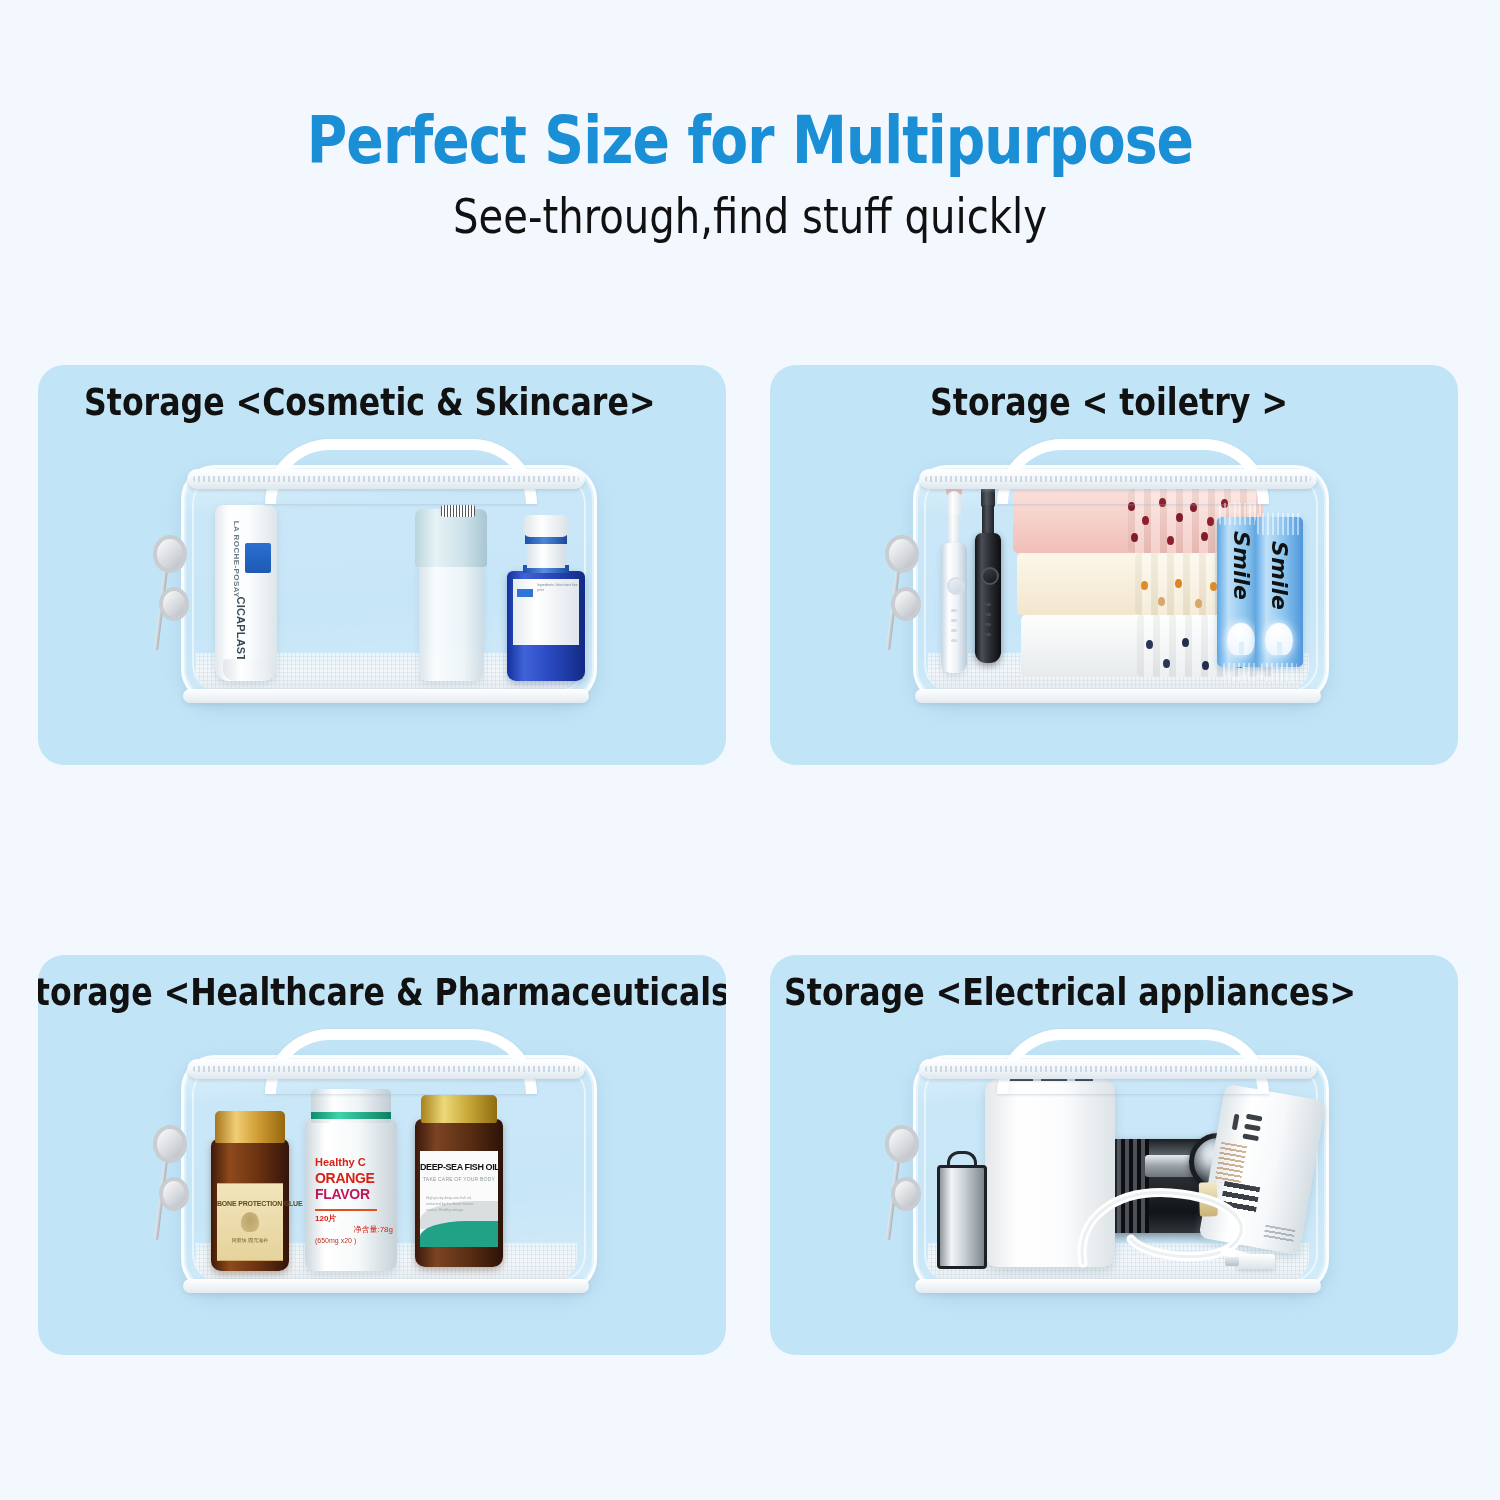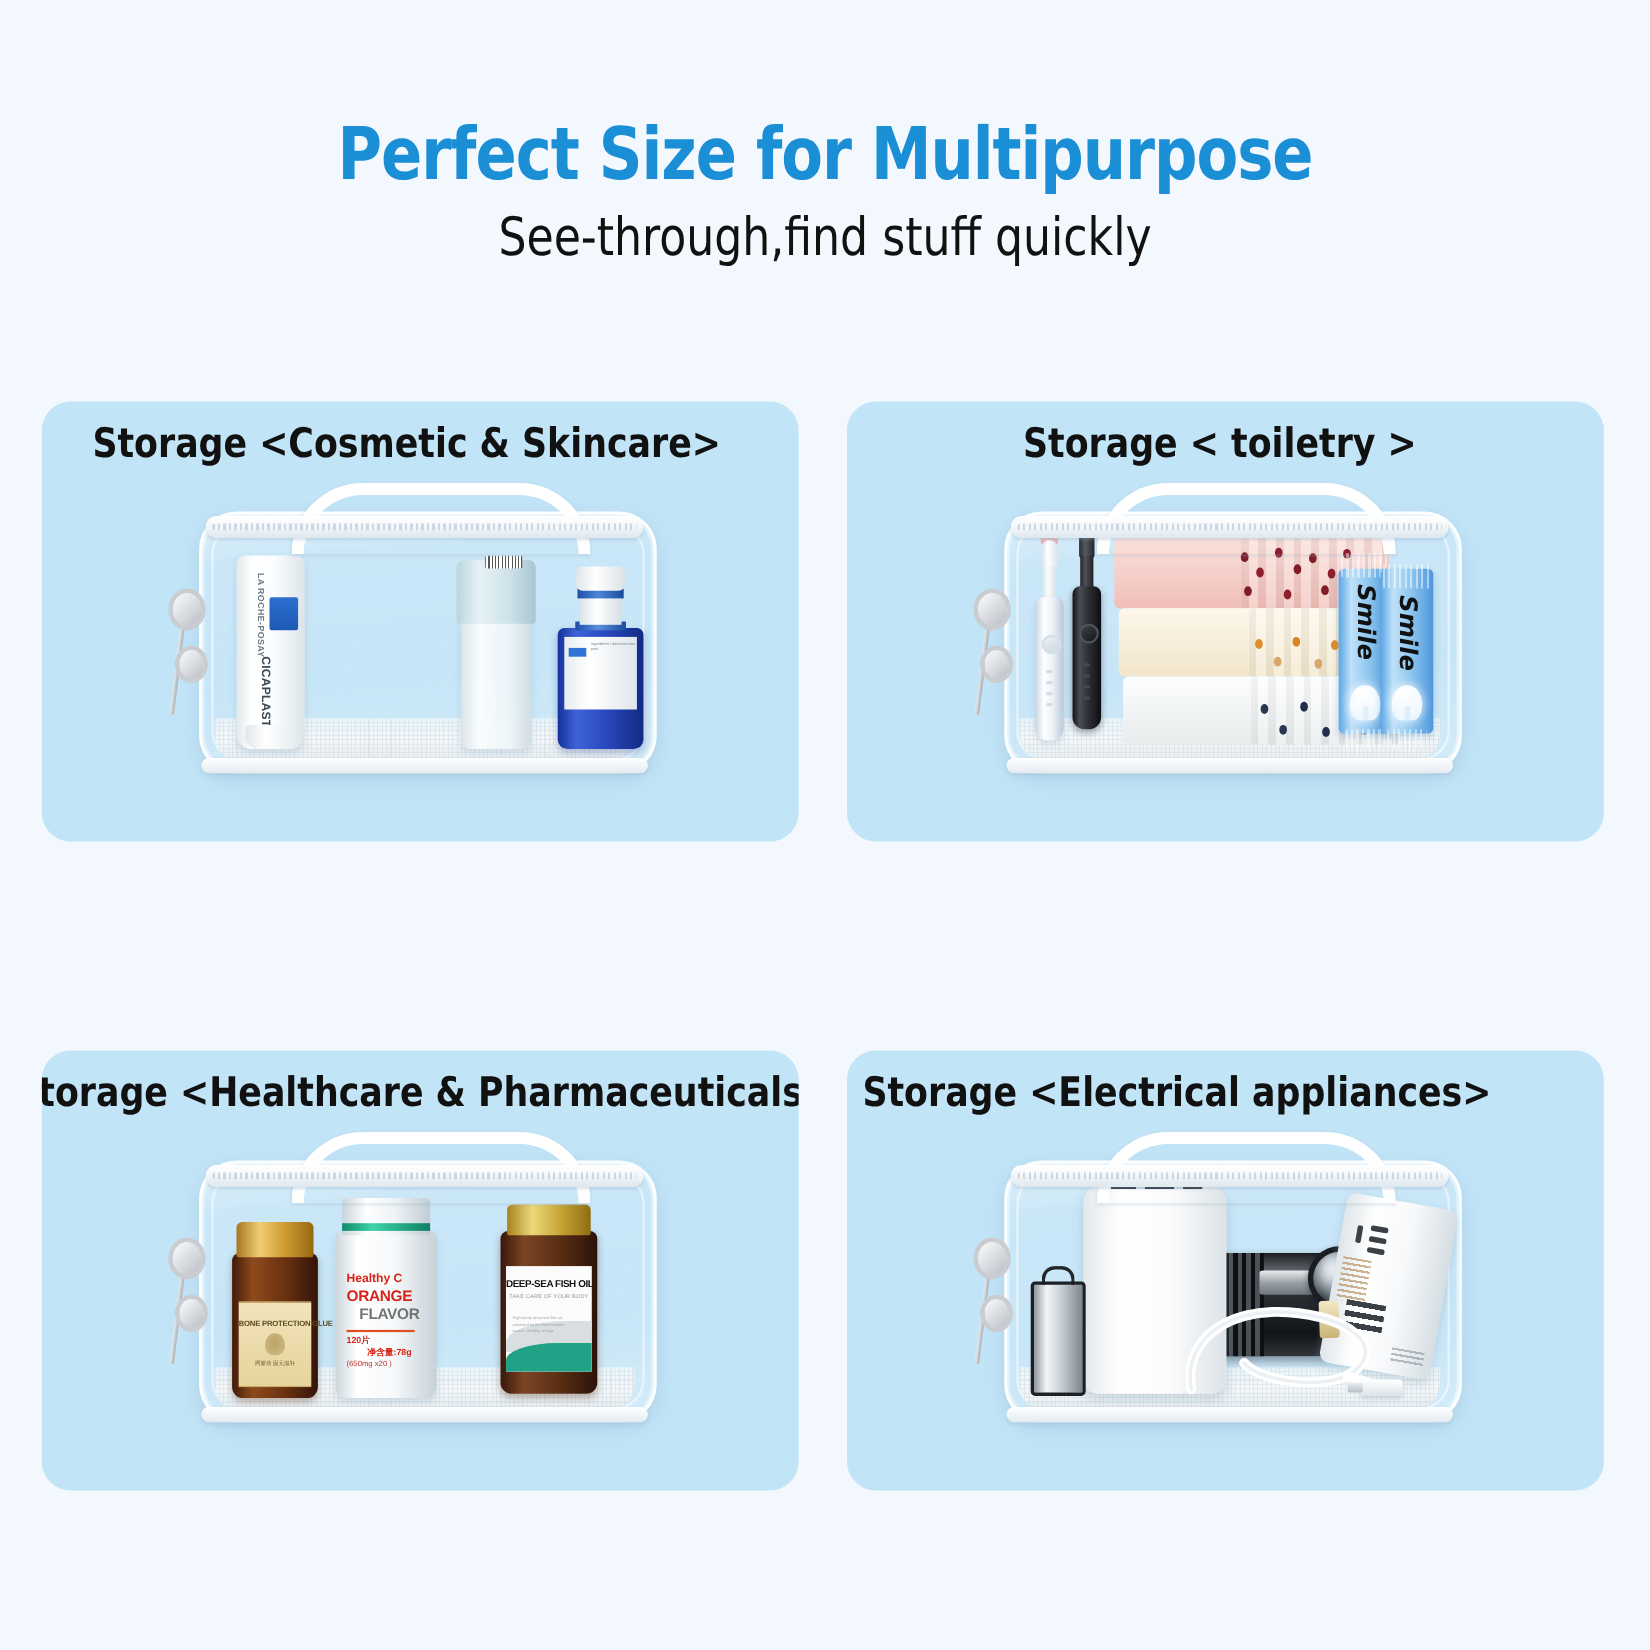--- a/index.html
+++ b/index.html
@@ -284,27 +284,27 @@
   .jar-amber .lsub{left:0;top:54px;width:66px;font-size:5px;color:#6d5a2c;}
   .jar-amber .lglyph{position:absolute;left:24px;top:28px;width:18px;height:20px;
     background:radial-gradient(ellipse at 50% 40%,#b39a5c,#cbb67f);border-radius:50% 50% 40% 40%;opacity:.85;}
 
   .jar-vitc{left:112px;width:92px;height:182px;}
   .jar-vitc .cap{left:6px;width:80px;height:34px;background:linear-gradient(90deg,#c9d4da,#ffffff 28%,#eef3f6 60%,#c0ccd4 100%);}
   .jar-vitc .cap::after{content:"";position:absolute;left:0;bottom:4px;width:80px;height:7px;background:linear-gradient(90deg,#0f8a6a,#3fd3a9 35%,#0e7f62);}
   .jar-vitc .body{top:30px;width:92px;height:152px;background:linear-gradient(90deg,#ccd6dc 0%,#ffffff 22%,#f6f9fa 58%,#c6d1d8 100%);box-shadow:0 3px 7px rgba(140,165,185,.3);}
   .jar-vitc .t1{left:10px;top:68px;width:78px;font-size:11px;font-weight:bold;color:#d82215;text-align:left;}
   .jar-vitc .t2{left:10px;top:82px;width:78px;font-size:14px;font-weight:bold;color:#d82215;text-align:left;letter-spacing:-.3px;}
-  .jar-vitc .t3{left:10px;top:98px;width:78px;font-size:14px;font-weight:bold;color:#737373;text-align:center;letter-spacing:-.3px;}
+  .jar-vitc .t3{left:10px;top:98px;width:78px;font-size:14px;font-weight:bold;color:#be185d;text-align:left;letter-spacing:-.3px;}
   .jar-vitc .rule{position:absolute;left:10px;top:120px;width:62px;height:2px;background:#e0501f;}
   .jar-vitc .t4{left:10px;top:126px;width:78px;font-size:8px;font-weight:bold;color:#d82215;text-align:left;}
-  .jar-vitc .t5{left:10px;top:137px;width:78px;font-size:8px;font-weight:bold;color:#d82215;text-align:center;}
+  .jar-vitc .t5{left:10px;top:137px;width:78px;font-size:8px;font-weight:normal;color:#d82215;text-align:right;}
   .jar-vitc .t6{left:10px;top:148px;width:78px;font-size:7px;color:#b9362a;text-align:left;}
 
-  .jar-fish{left:222px;width:88px;height:176px;margin-left:40px;}
+  .jar-fish{left:222px;width:88px;height:176px;}
   .jar-fish .cap{left:6px;width:76px;height:28px;background:linear-gradient(90deg,#a8821d,#ecd97a 30%,#c8a838 62%,#8e6d10 100%);}
   .jar-fish .body{top:24px;width:88px;height:148px;background:linear-gradient(90deg,#38170a 0%,#7c4423 24%,#5b2f14 60%,#2d1208 100%);box-shadow:0 3px 7px rgba(80,45,20,.35);}
   .jar-fish .label{left:5px;top:56px;width:78px;height:96px;background:#fbfbfb;overflow:hidden;}
   .jar-fish .label::after{
     content:"";position:absolute;left:0;bottom:0;width:78px;height:26px;
     background:#21a186;border-radius:60% 0 0 0;
   }
   .jar-fish .label::before{
     content:"";position:absolute;left:0;bottom:18px;width:78px;height:28px;
     background:#d9dee0;border-radius:70% 0 0 0;

